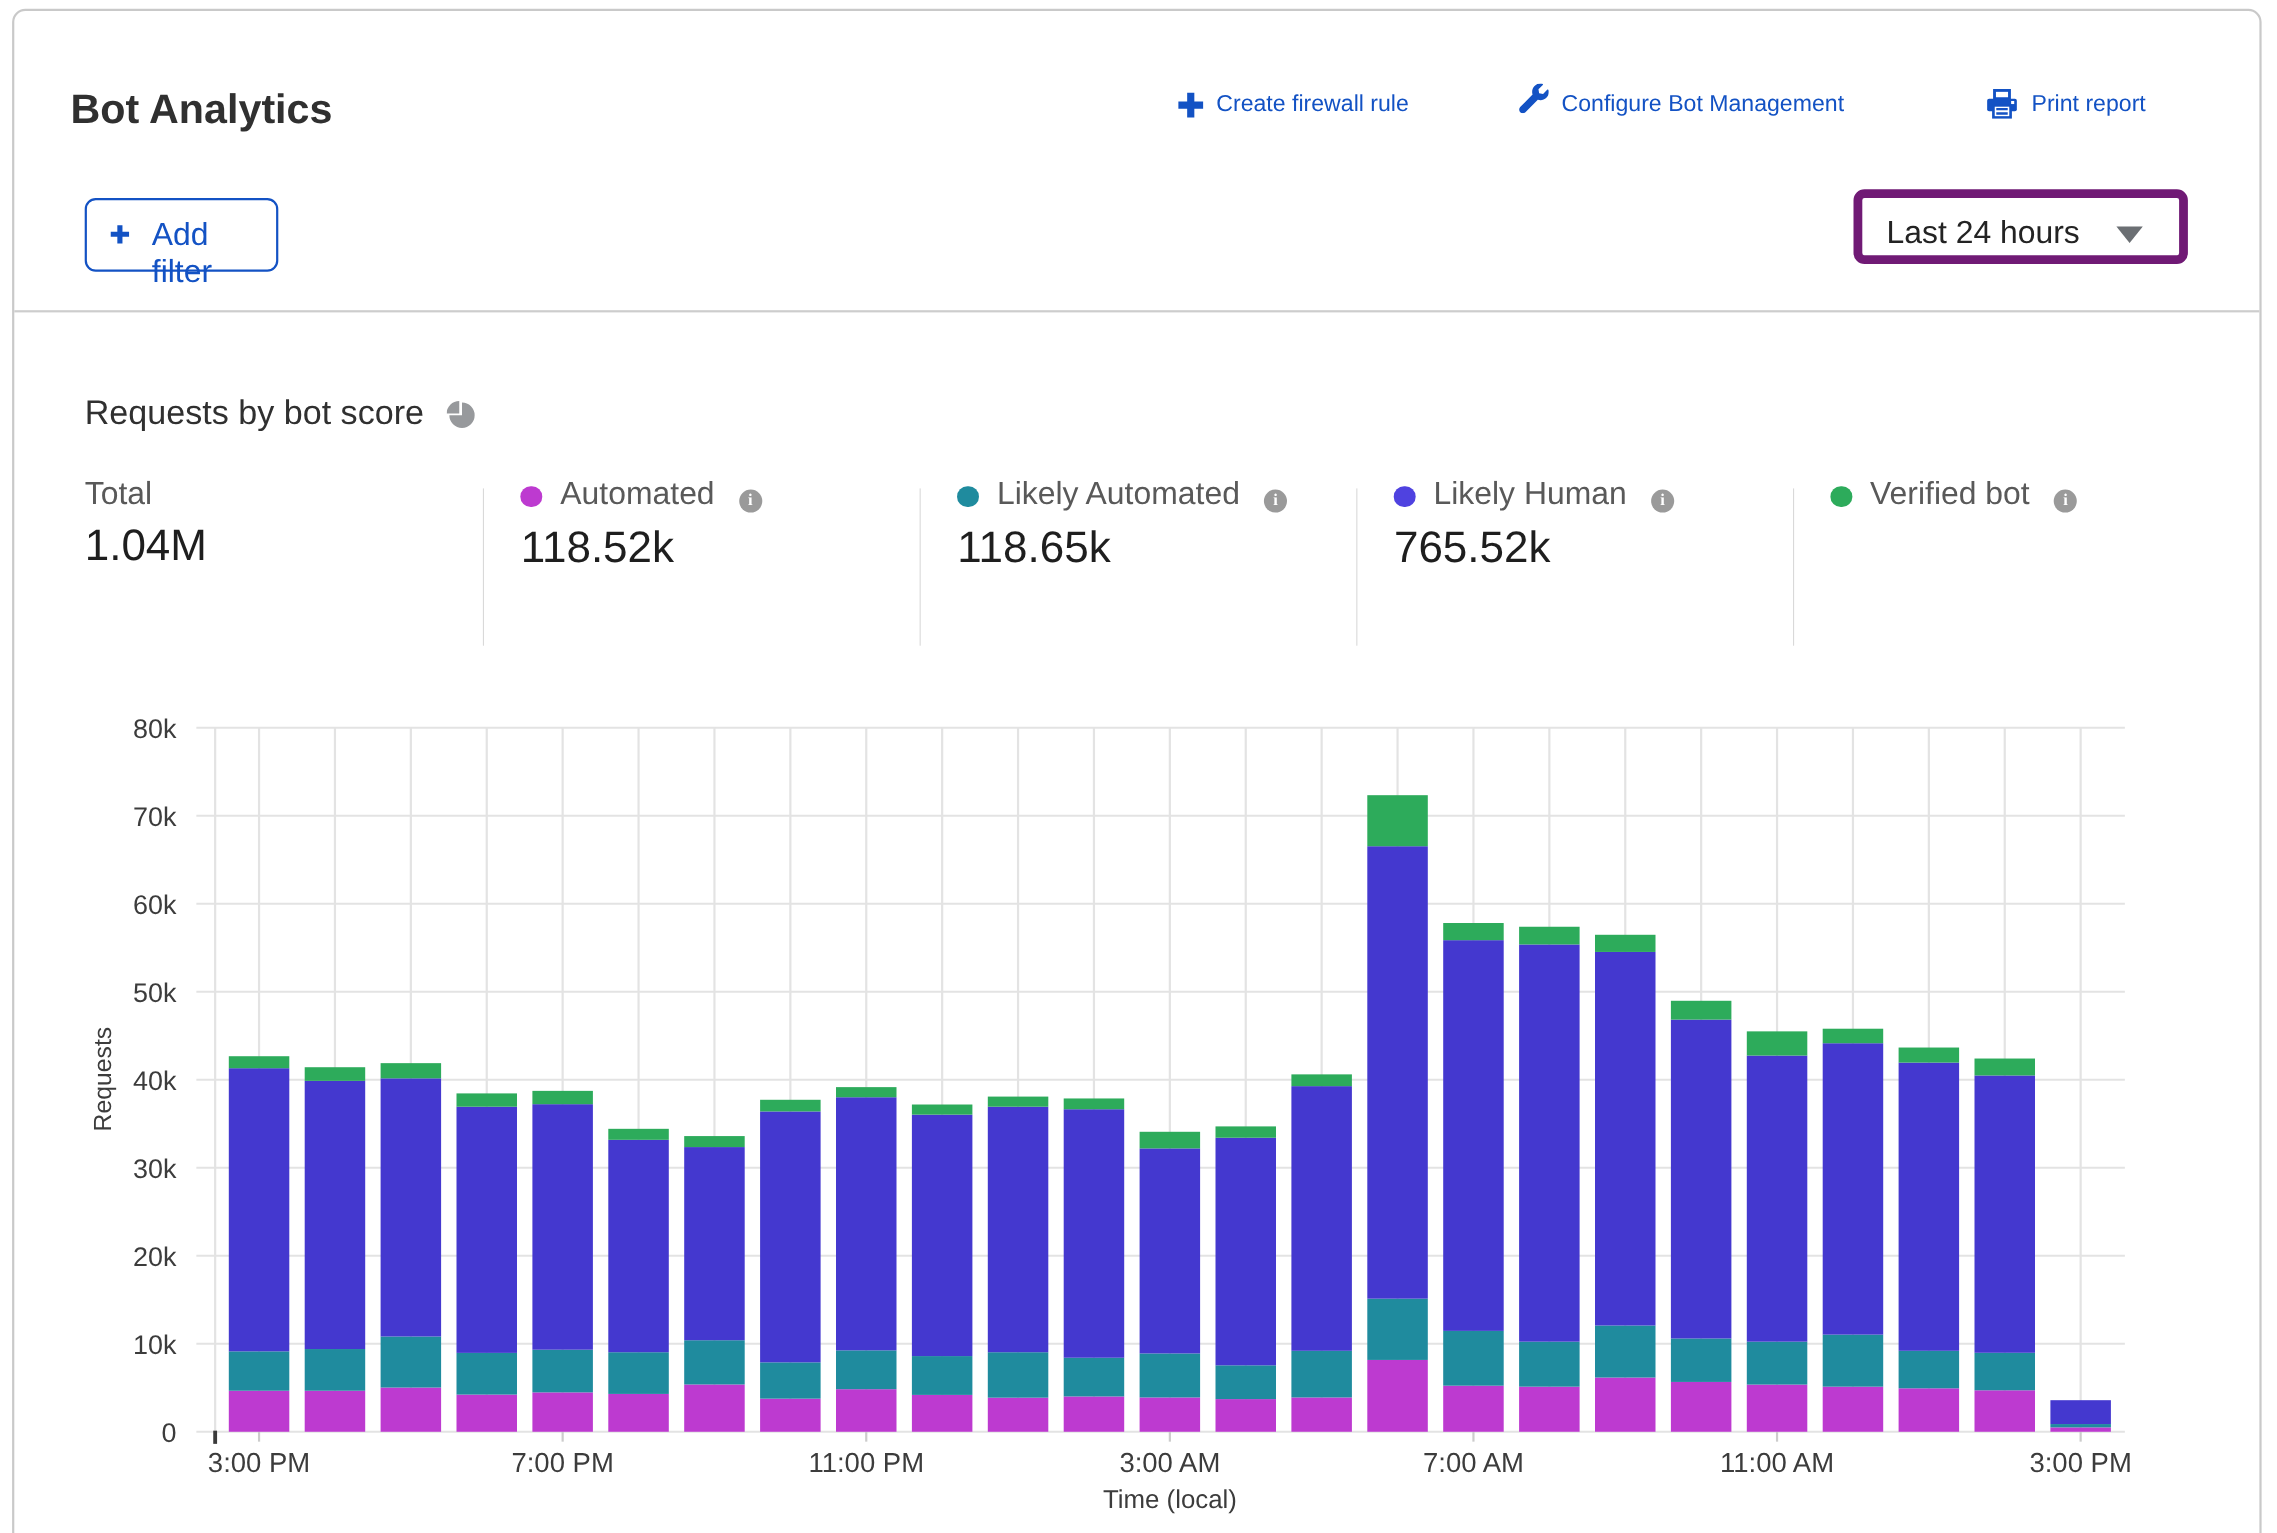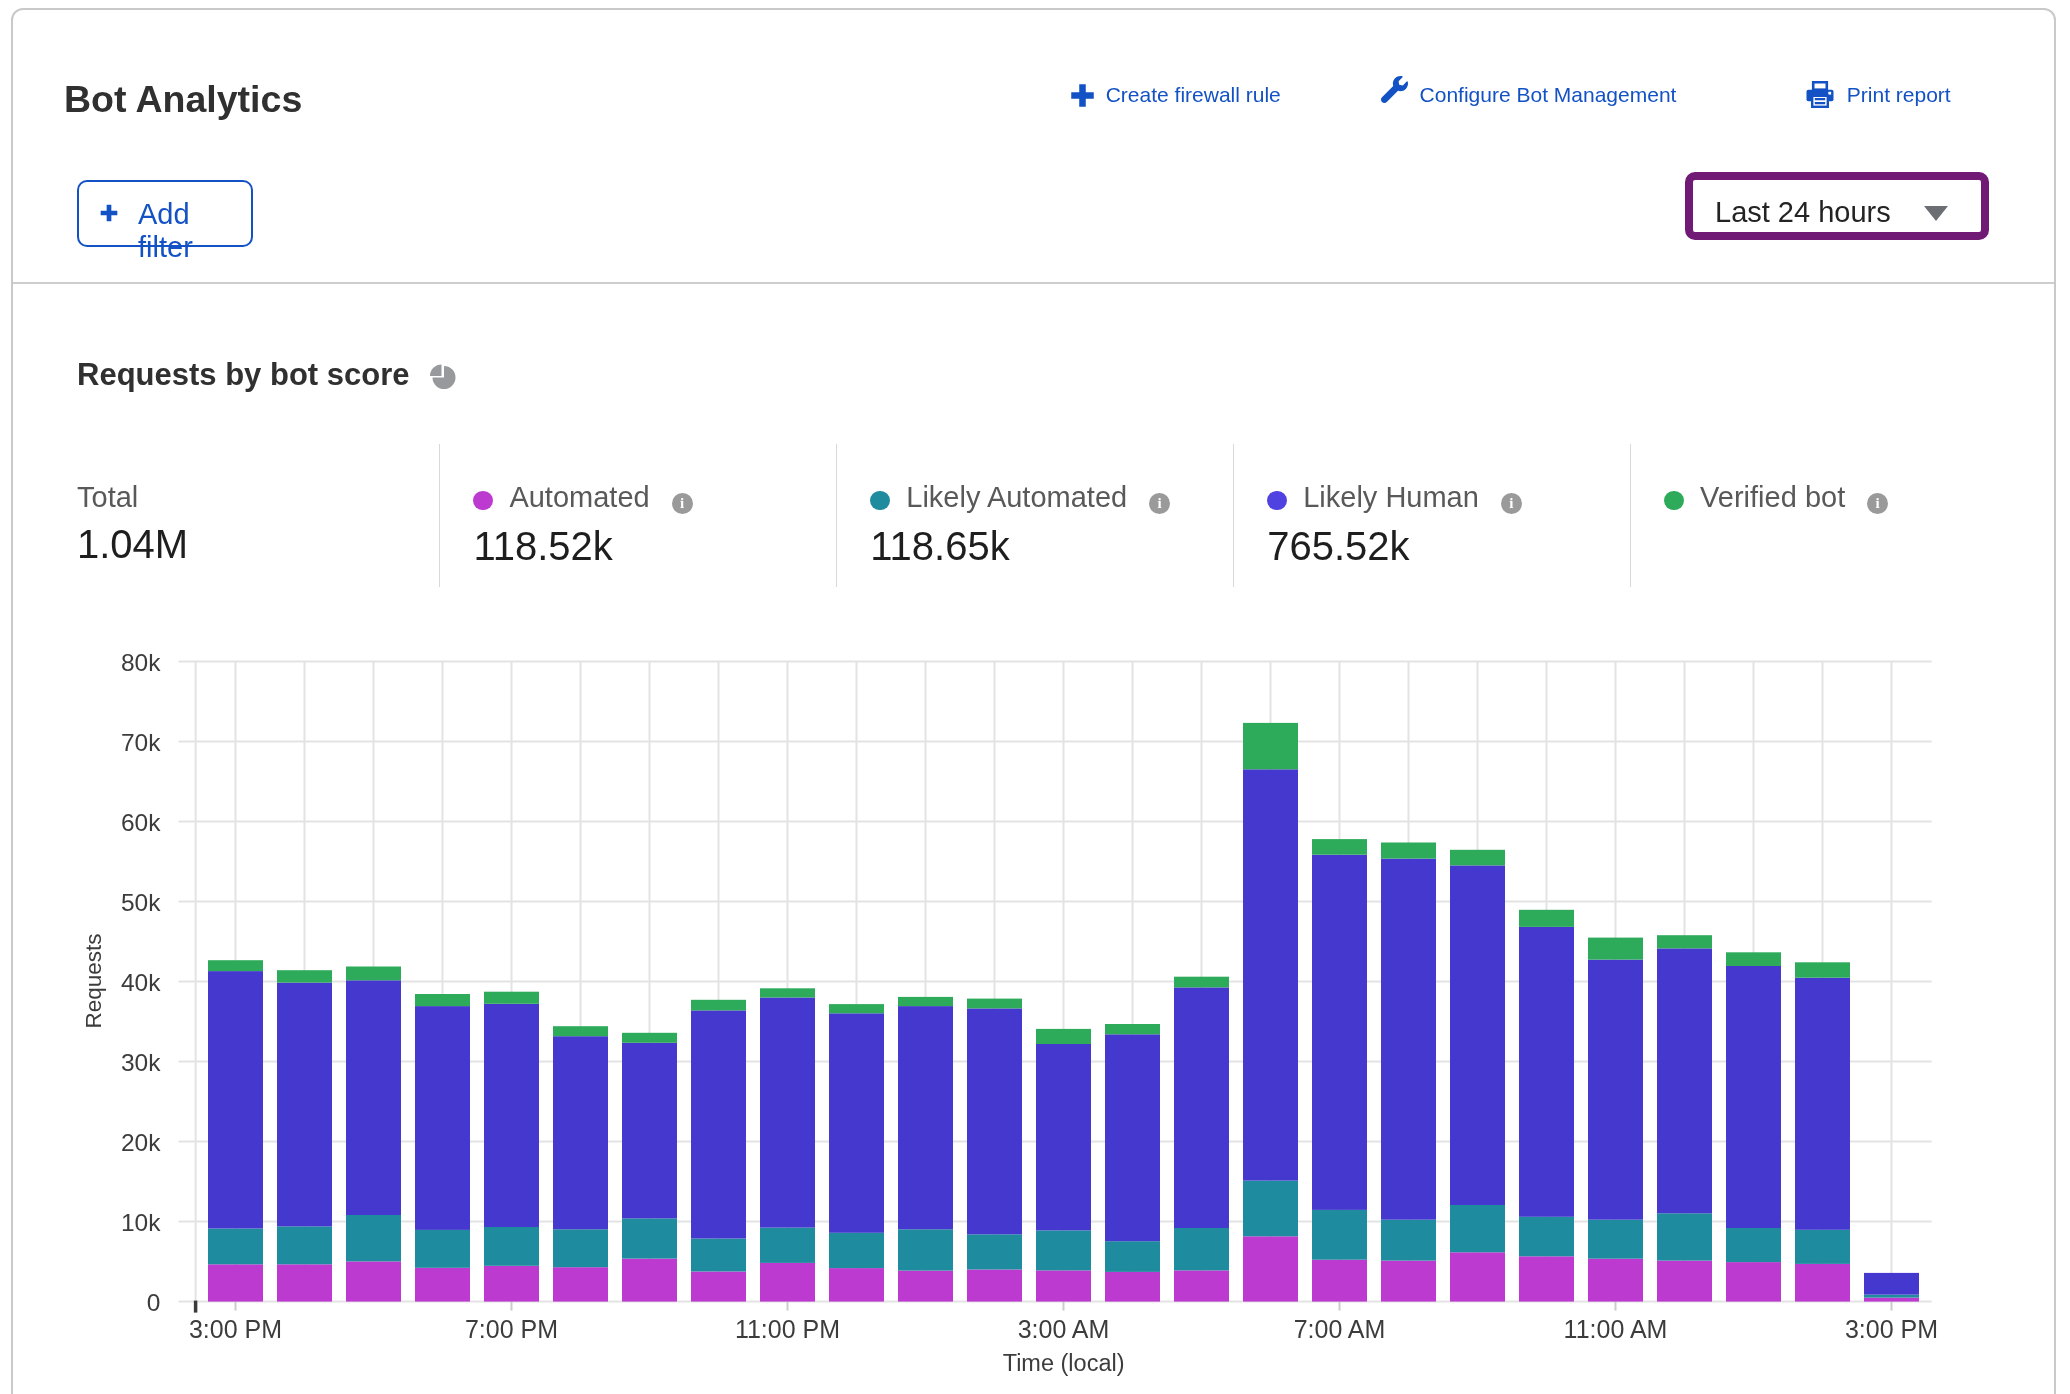--- a/index.html
+++ b/index.html
@@ -5,23 +5,23 @@
 .card{position:absolute;left:11px;top:8px;width:2045px;height:1500px;border:2px solid #c9c9c9;border-radius:12px 12px 0 0}
 .divider{position:absolute;left:13px;top:282px;width:2041px;height:2px;background:#cdcdcd}
 h1{position:absolute;left:64px;top:78px;font-size:37.5px;font-weight:700;color:#303030}
 .lk{position:absolute;top:80px;font-size:21px;line-height:29px;color:#1352c4;white-space:nowrap}
 .ic{position:absolute}
 .addf{position:absolute;left:77px;top:180px;width:176px;height:67px;border:2.5px solid #1352c4;border-radius:10px;color:#1352c4}
 .addf .pl{position:absolute;left:20px;top:20.5px}
 .addf .tx{position:absolute;left:59px;top:16px;font-size:29px}
 .sel{position:absolute;left:1685px;top:172px;width:304px;height:68px;border:8px solid #701a75;border-radius:10px;font-size:29px;color:#232323;line-height:64px;padding-left:22px}
 .sel .caret{position:absolute;right:33px;top:26px;width:0;height:0;border-left:12.5px solid transparent;border-right:12.5px solid transparent;border-top:15.5px solid #6b6f73}
-h2{position:absolute;left:77px;top:357px;font-size:31px;font-weight:700;color:#303030}
+h2{position:absolute;left:77px;top:357px;font-size:31px;font-weight:400;color:#303030}
 h2 svg{vertical-align:-4px;margin-left:21px}
-.stat{position:absolute;top:480px}
+.stat{position:absolute;top:432px}
 .statlab{font-size:29px;line-height:29px;color:#595959;white-space:nowrap;position:relative;top:2.5px}
 .dot{display:inline-block;width:19.5px;height:19.5px;border-radius:50%;margin-right:16.5px;vertical-align:-3.5px}
 .info{display:inline-block;width:21px;height:21px;border-radius:50%;background:#9a9a9a;color:#fff;font-size:15px;font-weight:700;text-align:center;line-height:21px;margin-left:22px;vertical-align:-1px;font-family:"Liberation Serif",serif}
 .statval{font-size:40px;font-weight:400;color:#1e1e1e;margin-top:12.5px}
 .vdiv{position:absolute;top:444px;height:143px;width:1.5px;background:#d9d9d9}
 .chart{position:absolute;left:0px;top:620px}
 svg text{font-family:"Liberation Sans",sans-serif}
 </style></head><body>
 <div class="card"></div>
 <h1>Bot Analytics</h1>

